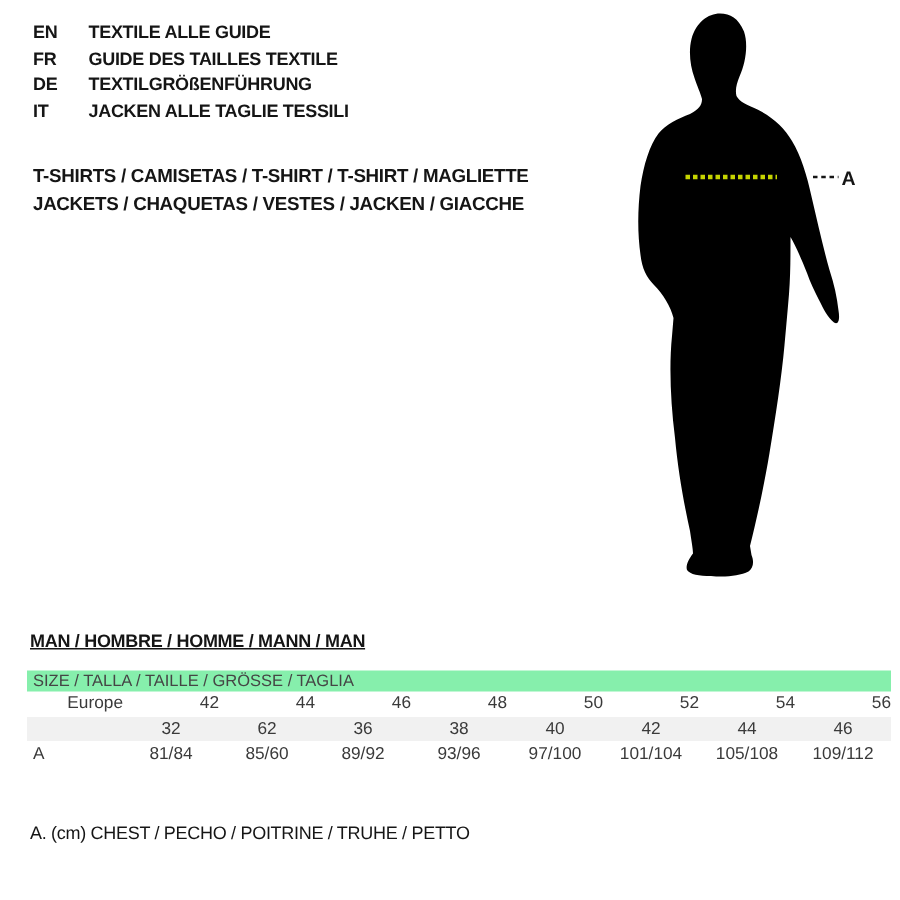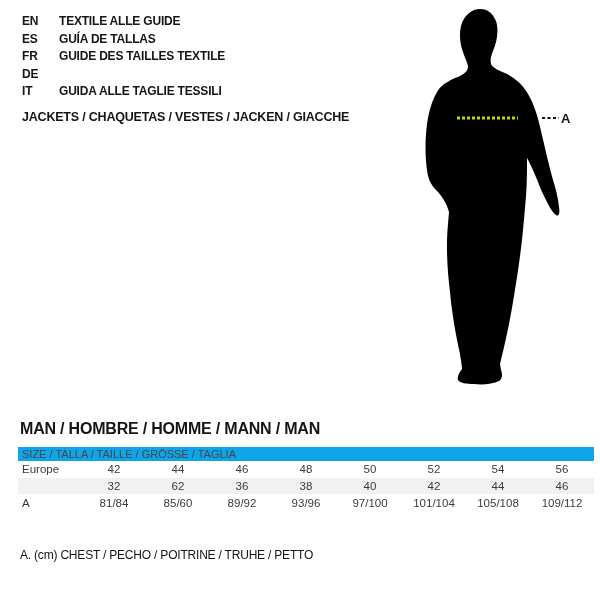--- a/index.html
+++ b/index.html
@@ -50,32 +50,33 @@
     font-size: 13px;
     font-weight: 700;
     fill: #151515;
   }
   
   .section-title {
     position: absolute;
     top: 420px;
     left: 20px;
     font-weight: 700;
-    font-size: 16px;
-    letter-spacing: -0.2px;
-    white-space: nowrap;
+    font-size: 12px;
+    letter-spacing: -0.2px;
+    white-space: nowrap;
+    text-decoration: underline;
   }
   
   .table-header {
     position: absolute;
     top: 447px;
     left: 18px;
     width: 572px;
     height: 14px;
-    background: #0ea5e9;
+    background: #86efac;
     font-size: 11px;
     line-height: 14px;
     color: #454545;
     padding-left: 4px;
     white-space: nowrap;
   }
   
   .size-table {
     position: absolute;
     top: 461px;
@@ -87,21 +88,21 @@
     color: #3a3a3a;
   }
   .size-table td {
     text-align: center;
     padding: 0;
     height: 16px;
     line-height: 16px;
     overflow: hidden;
     white-space: nowrap;
   }
-  .size-table tr.first td { height: 17px; line-height: 17px; }
+  .size-table tr.first td { height: 17px; line-height: 17px; text-align: right; }
   .size-table tr.last td { height: 17px; line-height: 18px; }
   .size-table td.lbl {
     text-align: left;
     padding-left: 4px;
   }
   .size-table tr.alt { background: #f1f1f1; }
   .label-col { width: 64px; }
   
   .footnote {
     position: absolute;
@@ -117,37 +118,35 @@
 <body>
 
 <div class="page">
 
   <div class="lang-list">
     <div class="lang-row">
       <span class="lang-code">EN</span>
       <span class="lang-title">TEXTILE ALLE GUIDE</span>
     </div>
     <div class="lang-row">
-      <span class="lang-code">ES</span>
-      <span class="lang-title">GUÍA DE TALLAS</span>
-    </div>
-    <div class="lang-row">
       <span class="lang-code">FR</span>
       <span class="lang-title">GUIDE DES TAILLES TEXTILE</span>
     </div>
     <div class="lang-row">
       <span class="lang-code">DE</span>
+      <span class="lang-title">TEXTILGRÖßENFÜHRUNG</span>
     </div>
     <div class="lang-row">
       <span class="lang-code">IT</span>
-      <span class="lang-title">GUIDA ALLE TAGLIE TESSILI</span>
+      <span class="lang-title">JACKEN ALLE TAGLIE TESSILI</span>
     </div>
   </div>
 
   <div class="products">
+    <div>T-SHIRTS / CAMISETAS / T-SHIRT / T-SHIRT / MAGLIETTE</div>
     <div>JACKETS / CHAQUETAS / VESTES / JACKEN / GIACCHE</div>
   </div>
 
   <svg class="figure" width="195" height="392" viewBox="405 3 195 392">
     <path fill="#000000" d="
       M 480 9
       C 472 9 464 15 461 26
       C 459 34 460 44 463 52
       C 465 58 467 62 468 66
       C 468 70 466 73 460 76

